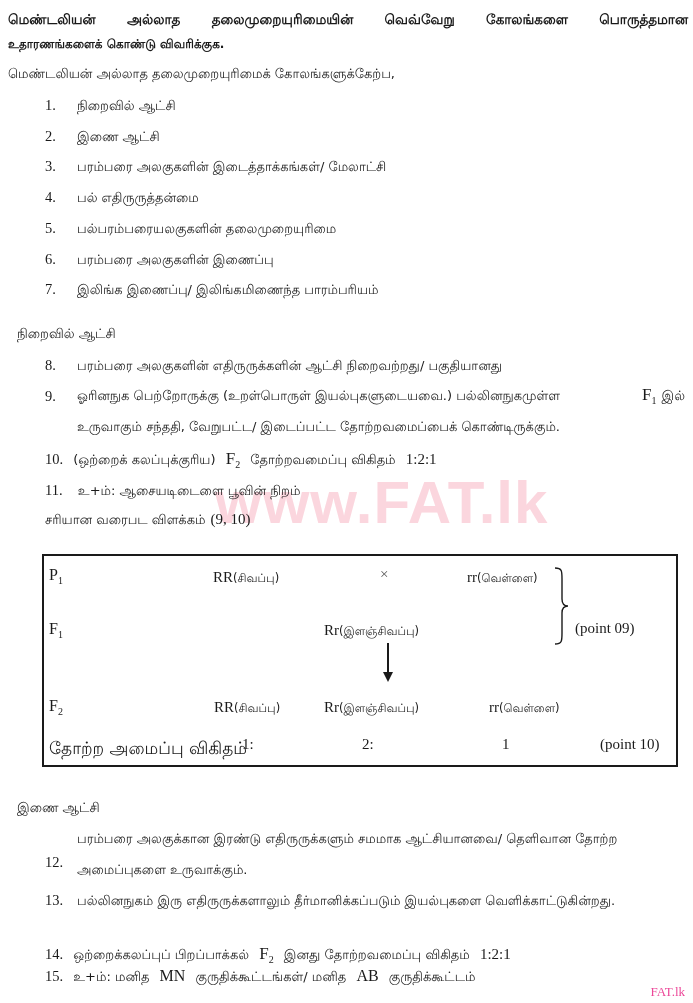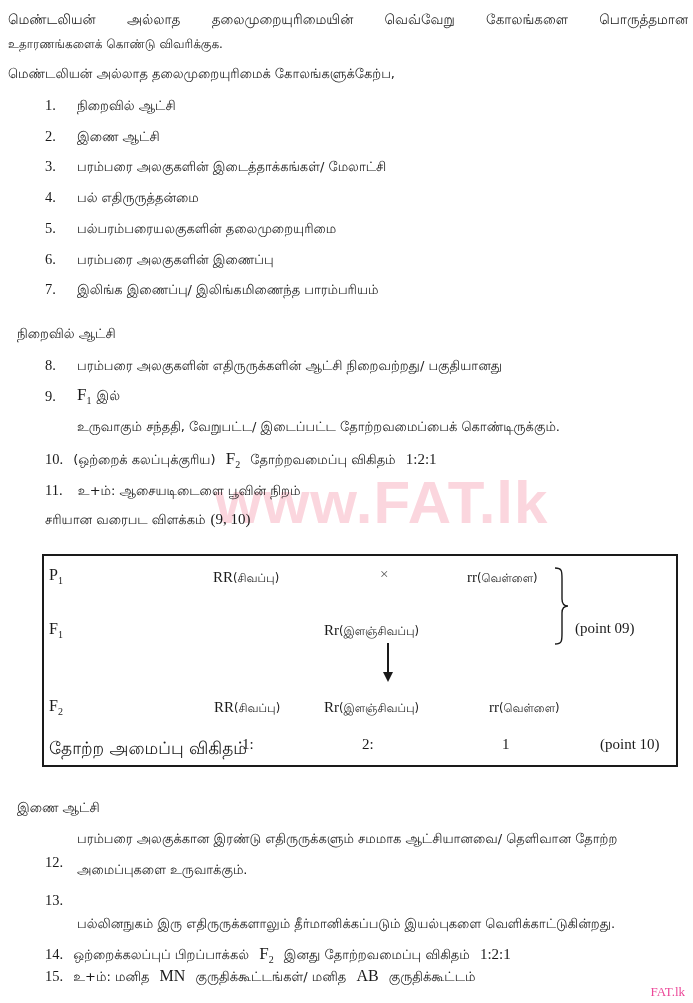--- a/index.html
+++ b/index.html
@@ -1,21 +1,21 @@
 <!DOCTYPE html>
 <html><head>
 <meta charset="utf-8">
 <style>
   html, body { margin:0; padding:0; background:#ffffff; }
   body { width:693px; height:1003px; position:relative; overflow:hidden;
          font-family:"DejaVu Sans", sans-serif; color:#1a1a1a; }
   .abs { position:absolute; white-space:nowrap; }
   .ta { font-family:"DejaVu Sans", sans-serif; font-size:13px; }
   .rm { font-family:"Liberation Serif", serif; font-size:15px; }
-  .bold { font-weight:normal; }
+  .bold { font-weight:bold; }
   .sub { font-size:10px; vertical-align:-4px; }
   .watermark { position:absolute; left:215px; top:468px; font-family:"Liberation Sans", sans-serif;
                font-weight:bold; font-size:60px; color:#fbd6de; letter-spacing:1px; z-index:0; }
   .content { position:relative; z-index:1; }
   .num { font-family:"Liberation Serif", serif; font-size:14.5px; }
   .box { position:absolute; left:42px; top:554px; width:632px; height:209px;
          border:2px solid #1a1a1a; }
   .footer-mark { position:absolute; right:8px; top:984px; font-family:"Liberation Serif", serif;
                  font-size:13px; color:#ec4899; }
   .brace { position:absolute; left:552px; top:567px; }
@@ -63,20 +63,21 @@
     <span class="abs ta" style="left:77px;top:282px;">இலிங்க இணைப்பு/ இலிங்கமிணைந்த பாரம்பரியம்</span>
   </div>
 
   <div class="abs ta" style="left:17px;top:326px;">நிறைவில் ஆட்சி</div>
 
   <span class="abs num" style="left:45px;top:357px;">8.</span>
   <span class="abs ta" style="left:77px;top:358px;">பரம்பரை அலகுகளின் எதிருருக்களின் ஆட்சி நிறைவற்றது/ பகுதியானது</span>
 
   <span class="abs num" style="left:45px;top:388px;">9.</span>
   <div class="abs" style="left:77px;top:385px;width:608px;display:flex;justify-content:space-between;align-items:baseline;">
+    <span class="ta">ஓரினநுக பெற்றோருக்கு (உறள்பொருள் இயல்புகளுடையவை.) பல்லினநுகமுள்ள</span>
     <span><span class="rm" style="font-size:17px;">F</span><span class="rm sub">1</span> <span class="ta">இல்</span></span>
   </div>
   <span class="abs ta" style="left:77px;top:419px;">உருவாகும் சந்ததி, வேறுபட்ட/ இடைப்பட்ட தோற்றவமைப்பைக் கொண்டிருக்கும்.</span>
 
   <div class="abs" style="left:45px;top:449px;">
     <span class="num">10.</span>&nbsp;
     <span class="ta">(ஒற்றைக் கலப்புக்குரிய)</span>&nbsp;
     <span class="rm" style="font-size:17px;">F</span><span class="rm sub">2</span>&nbsp;
     <span class="ta">தோற்றவமைப்பு விகிதம்</span>&nbsp;
     <span class="rm">1:2:1</span>
@@ -123,21 +124,21 @@
   <div class="abs rm" style="left:502px;top:736px;">1</div>
   <div class="abs rm" style="left:600px;top:736px;">(point 10)</div>
 
   <div class="abs ta" style="left:17px;top:800px;">இணை ஆட்சி</div>
 
   <span class="abs num" style="left:45px;top:830px;margin-top:24px;">12.</span>
   <span class="abs ta" style="left:77px;top:831px;">பரம்பரை அலகுக்கான இரண்டு எதிருருக்களும் சமமாக ஆட்சியானவை/ தெளிவான தோற்ற</span>
   <span class="abs ta" style="left:77px;top:862px;">அமைப்புகளை உருவாக்கும்.</span>
 
   <span class="abs num" style="left:45px;top:892px;">13.</span>
-  <span class="abs ta" style="left:77px;top:916px;text-align:right;">பல்லினநுகம் இரு எதிருருக்களாலும் தீர்மானிக்கப்படும் இயல்புகளை வெளிக்காட்டுகின்றது.</span>
+  <span class="abs ta" style="left:77px;top:893px;text-align:right;">பல்லினநுகம் இரு எதிருருக்களாலும் தீர்மானிக்கப்படும் இயல்புகளை வெளிக்காட்டுகின்றது.</span>
 
   <div class="abs" style="left:45px;top:920px;margin-top:24px;">
     <span class="num">14.</span>&nbsp;
     <span class="ta">ஒற்றைக்கலப்புப் பிறப்பாக்கல்</span>&nbsp;
     <span class="rm" style="font-size:17px;">F</span><span class="rm sub">2</span>&nbsp;
     <span class="ta">இனது தோற்றவமைப்பு விகிதம்</span>&nbsp;
     <span class="rm">1:2:1</span>
   </div>
 
   <div class="abs" style="left:45px;top:966px;">

